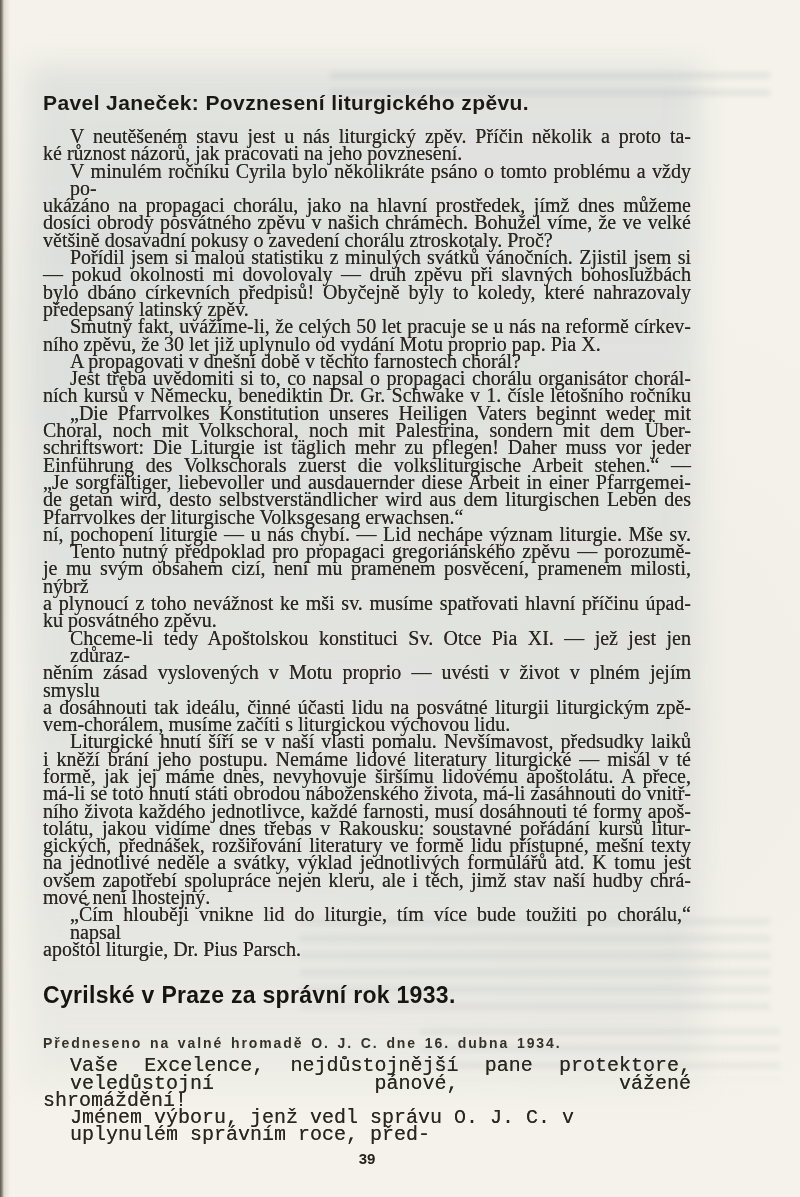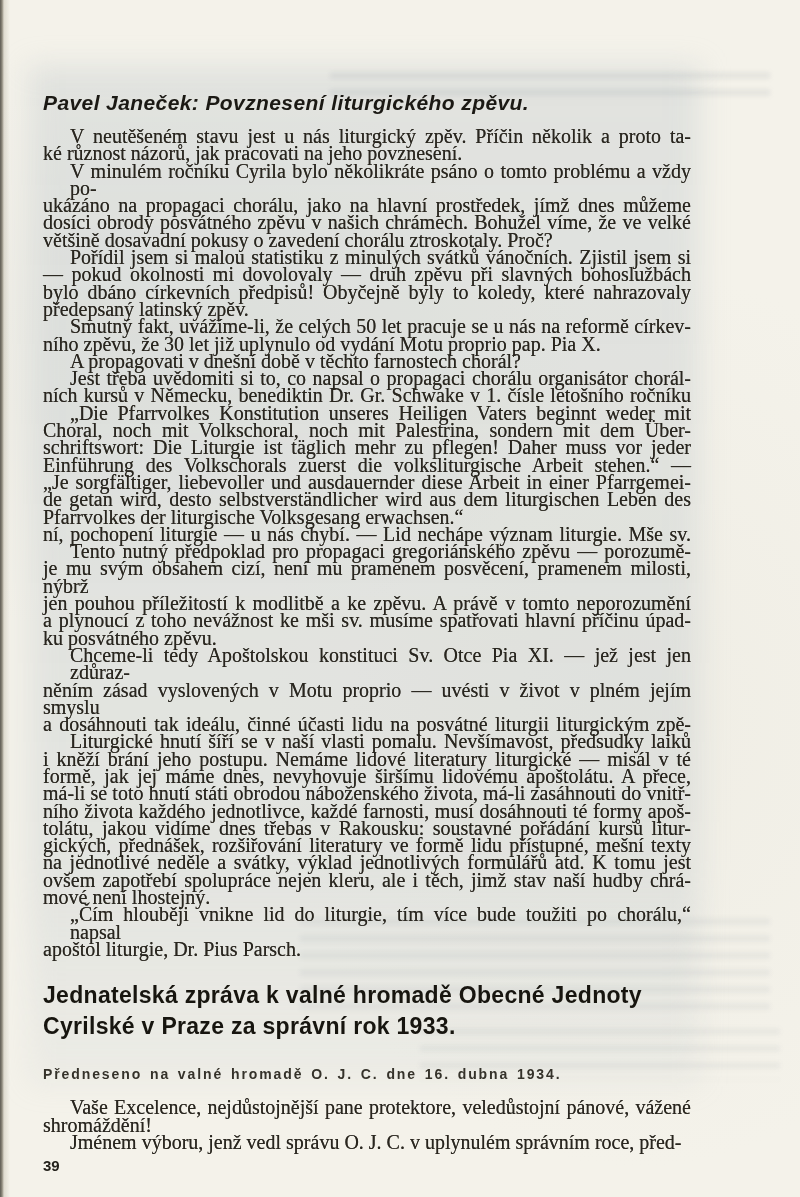--- a/index.html
+++ b/index.html
@@ -38,21 +38,21 @@
   .bleed-1 { left:330px; top:72px;  width:440px; height:24px; }
   .bleed-2 { left:300px; top:918px; width:470px; height:96px; opacity:.8; }
   .bleed-3 { left:420px; top:1028px; width:360px; height:52px; opacity:.7; }
 
   .content { position:absolute; left:43px; top:0; width:648px; color:#29261f; }
 
   h1.a1-title {
     margin:90px 0 13px 0;
     font-family:"Liberation Sans", sans-serif;
     font-weight:bold; font-size:21px; line-height:25px;
-    letter-spacing:.4px; color:#1b1914;font-style:italic;
+    letter-spacing:.4px; color:#1b1914;
   }
 
   .body { font-size:20px; line-height:17.3px; }
   .body .para { margin:0; }
   .line { text-align:justify; text-align-last:justify; text-shadow:0 0 .45px rgba(41,38,31,.75); }
   .line.first { padding-left:27px; }
   .line.last { text-align:left; text-align-last:left; }
 
   h2.a2-title {
     margin:22px 0 0 0;
@@ -63,24 +63,24 @@
   h2.a2-title span { display:block; }
 
   .a2-subtitle {
     margin-top:24px;
     font-family:"Liberation Sans", sans-serif;
     font-weight:bold; font-size:14px;
     letter-spacing:1.9px; word-spacing:2px;
     color:#35322a;
   }
 
-  .body2 { margin-top:17px; }
+  .body2 { margin-top:6px;font-family:Liberation Mono, monospace; }
 
   .page-number {
-    margin-top:6px; text-align:left;
+    margin-top:6px; text-align:center;
     font-family:"Liberation Sans", sans-serif;
     font-weight:bold; font-size:15px; color:#23211b;
   }
 </style>
 </head>
 <body>
 
 <div class="page">
   <div class="scan-tint"></div>
   <div class="bleed bleed-1"></div>
@@ -126,49 +126,48 @@
           <div class="line">schriftswort: Die Liturgie ist täglich mehr zu pflegen! Daher muss vor jeder</div>
           <div class="line">Einführung des Volkschorals zuerst die volksliturgische Arbeit stehen.“ —</div>
           <div class="line">„Je sorgfältiger, liebevoller und ausdauernder diese Arbeit in einer Pfarrgemei-</div>
           <div class="line">de getan wird, desto selbstverständlicher wird aus dem liturgischen Leben des</div>
           <div class="line last">Pfarrvolkes der liturgische Volksgesang erwachsen.“</div>
         </div>
         <div class="para">
           <div class="line">ní, pochopení liturgie — u nás chybí. — Lid nechápe význam liturgie. Mše sv.</div>
           <div class="line first">Tento nutný předpoklad pro propagaci gregoriánského zpěvu — porozumě-</div>
           <div class="line">je mu svým obsahem cizí, není mu pramenem posvěcení, pramenem milosti, nýbrž</div>
-          <div class="line">jen pouhou příležitostí k modlitbě a ke zpěvu. A právě v tomto neporozumění</div>
           <div class="line">a plynoucí z toho nevážnost ke mši sv. musíme spatřovati hlavní příčinu úpad-</div>
           <div class="line last">ku posvátného zpěvu.</div>
         </div>
         <div class="para">
           <div class="line first">Chceme-li tedy Apoštolskou konstituci Sv. Otce Pia XI. — jež jest jen zdůraz-</div>
           <div class="line">něním zásad vyslovených v Motu proprio — uvésti v život v plném jejím smyslu</div>
           <div class="line">a dosáhnouti tak ideálu, činné účasti lidu na posvátné liturgii liturgickým zpě-</div>
+          <div class="line last">vem-chorálem, musíme začíti s liturgickou výchovou lidu.</div>
         </div>
         <div class="para">
           <div class="line first">Liturgické hnutí šíří se v naší vlasti pomalu. Nevšímavost, předsudky laiků</div>
           <div class="line">i kněží brání jeho postupu. Nemáme lidové literatury liturgické — misál v té</div>
           <div class="line">formě, jak jej máme dnes, nevyhovuje širšímu lidovému apoštolátu. A přece,</div>
           <div class="line">má-li se toto hnutí státi obrodou náboženského života, má-li zasáhnouti do vnitř-</div>
           <div class="line">ního života každého jednotlivce, každé farnosti, musí dosáhnouti té formy apoš-</div>
           <div class="line">tolátu, jakou vidíme dnes třebas v Rakousku: soustavné pořádání kursů litur-</div>
           <div class="line">gických, přednášek, rozšiřování literatury ve formě lidu přístupné, mešní texty</div>
           <div class="line">na jednotlivé neděle a svátky, výklad jednotlivých formulářů atd. K tomu jest</div>
           <div class="line">ovšem zapotřebí spolupráce nejen kleru, ale i těch, jimž stav naší hudby chrá-</div>
           <div class="line last">mové není lhostejný.</div>
         </div>
         <div class="para">
           <div class="line first">„Čím hlouběji vnikne lid do liturgie, tím více bude toužiti po chorálu,“ napsal</div>
           <div class="line last">apoštol liturgie, Dr. Pius Parsch.</div>
         </div>
       </div>
 
     <h2 class="a2-title">
-      <span>Jednatelská zpráva k valné hromadě Obecné Jednoty</span>
       <span>Cyrilské v Praze za správní rok 1933.</span>
     </h2>
 
     <div class="a2-subtitle">Předneseno na valné hromadě O. J. C. dne 16. dubna 1934.</div>
 
     <div class="body body2">
         <div class="para">
           <div class="line first">Vaše Excelence, nejdůstojnější pane protektore, veledůstojní pánové, vážené</div>
           <div class="line last">shromáždění!</div>
         </div>

